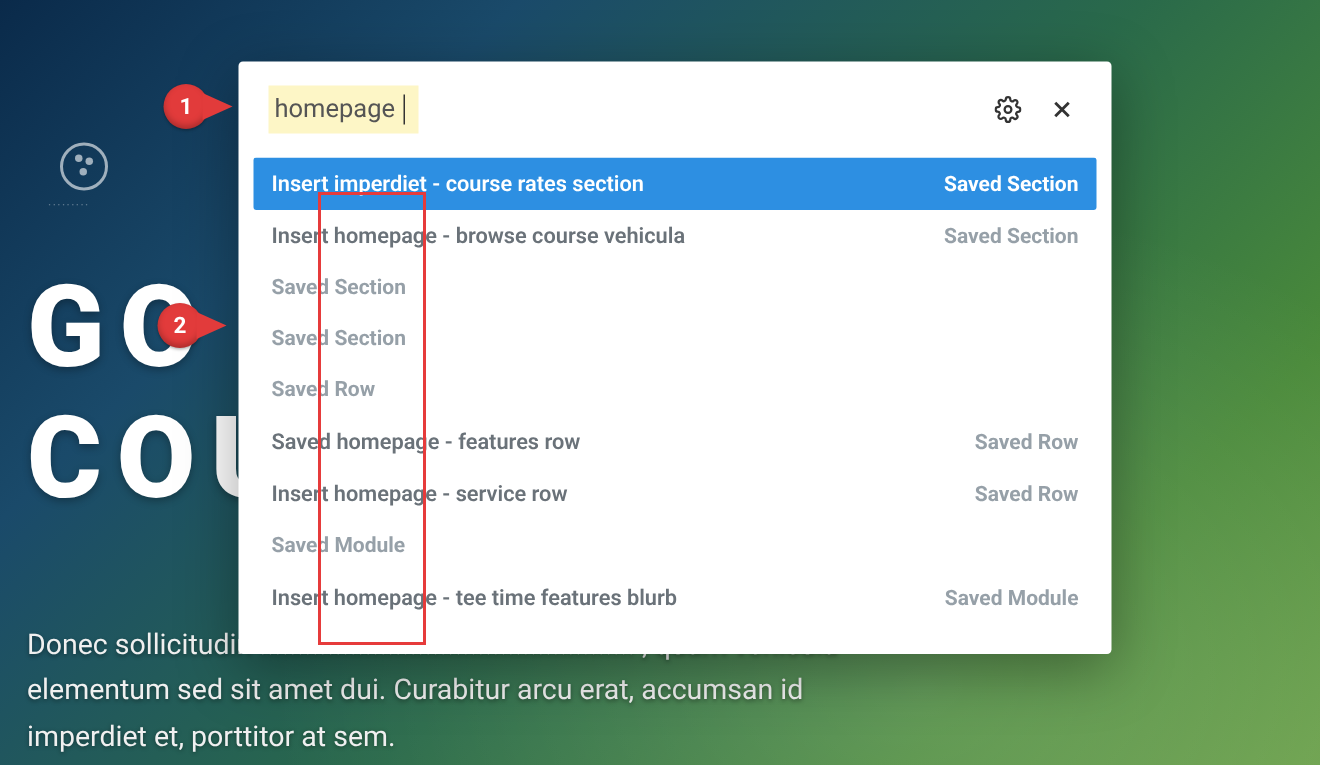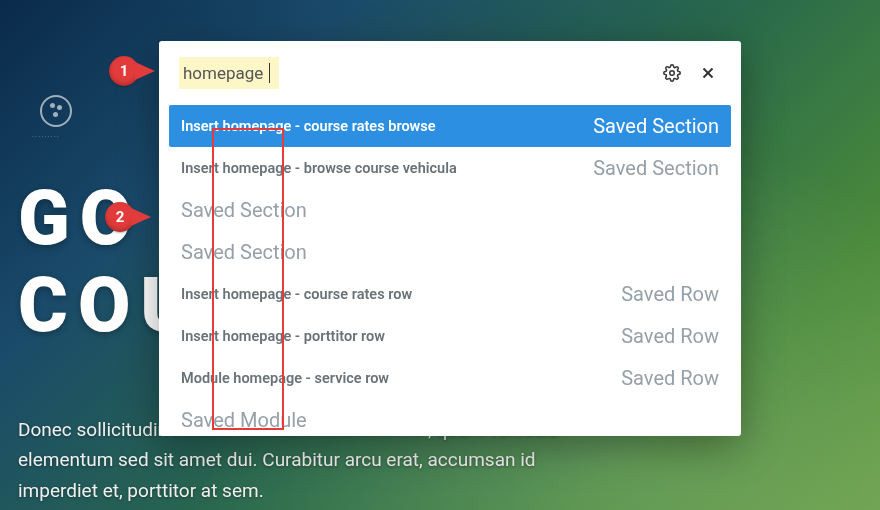--- a/index.html
+++ b/index.html
@@ -69,21 +69,21 @@
   }
   .result-row {
     display: flex; align-items: center; justify-content: space-between;
     padding: 9px 12px; font-size: 14.5px; cursor: pointer;
     color: #6a7279; font-weight: 600;
     border-radius: 2px;
   }
   .result-row.selected {
     background: #2d8fe2; color: #fff;
   }
-  .result-tag { font-size: 20px; font-weight: 400; }
+  .result-tag { font-size: 14px; font-weight: 700; }
   .result-row:not(.selected) .result-tag { color: #96a0a8; }
 
   .annot-box {
     position: absolute; left: 212px; top: 128px; width: 72px; height: 302px;
     border: 2px solid #e63b3b; pointer-events: none; z-index: 50;
   }
   .callout {
     position: absolute; z-index: 60; display: flex; align-items: center;
     pointer-events: none;
   }
@@ -130,49 +130,49 @@
     </div>
     <div class="hdr-btn">
       <svg viewBox="0 0 24 24" fill="none" stroke="currentColor" stroke-width="2.5">
         <line x1="6" y1="6" x2="18" y2="18"></line>
           <line x1="18" y1="6" x2="6" y2="18"></line>
       </svg>
     </div>
   </div>
   <div class="results" id="results">
       <div class="result-row selected">
-        <span>Insert homepage - course rates browse</span>
+        <span>Insert imperdiet - course rates section</span>
         <span class="result-tag">Saved Section</span>
       </div>
       <div class="result-row">
         <span>Insert homepage - browse course vehicula</span>
         <span class="result-tag">Saved Section</span>
       </div>
       <div class="result-row">
         <span class="result-tag">Saved Section</span>
       </div>
       <div class="result-row">
         <span class="result-tag">Saved Section</span>
       </div>
       <div class="result-row">
-        <span>Insert homepage - course rates row</span>
         <span class="result-tag">Saved Row</span>
       </div>
       <div class="result-row">
-        <span>Insert homepage - porttitor row</span>
+        <span>Saved homepage - features row</span>
         <span class="result-tag">Saved Row</span>
       </div>
       <div class="result-row">
-        <span>Module homepage - service row</span>
+        <span>Insert homepage - service row</span>
         <span class="result-tag">Saved Row</span>
       </div>
       <div class="result-row">
         <span class="result-tag">Saved Module</span>
       </div>
       <div class="result-row">
+        <span>Insert homepage - tee time features blurb</span>
         <span class="result-tag">Saved Module</span>
       </div>
     </div>
 </div>
 
 <div class="annot-box"></div>
 
 <div class="callout c1">
   <div class="bubble">1</div>
   <div class="tail"></div>

